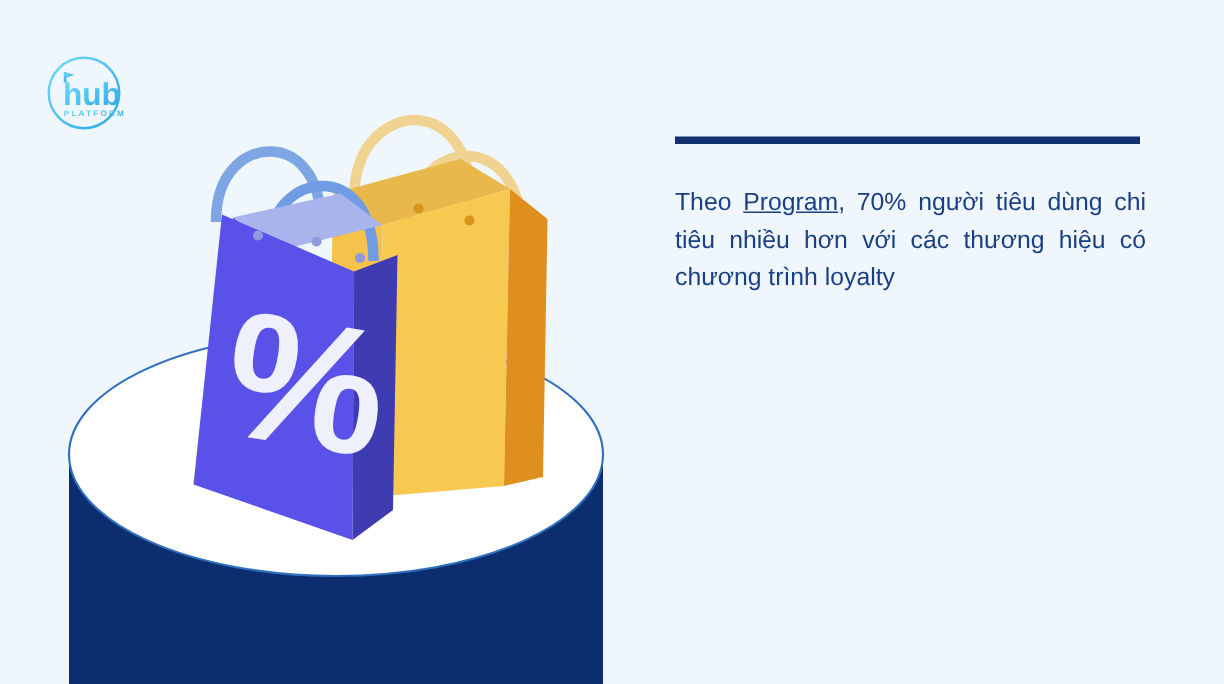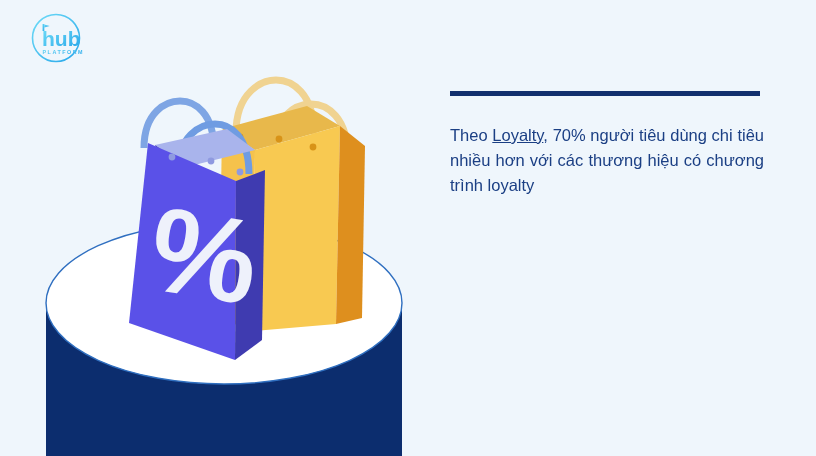--- a/index.html
+++ b/index.html
@@ -17,21 +17,21 @@
     width: 816px;
     height: 456px;
     background: #eff6fc;
     overflow: hidden;
   }
 
   
   #logo {
     position: absolute;
     left: 28px;
-    top: 10px;
+    top: 34px;
     width: 56px;
     height: 56px;
     text-align: center;
   }
   #logo svg { display: block; }
 
   
   #illustration {
     position: absolute;
     left: 0px;
@@ -144,16 +144,16 @@
         <text x="150" y="295" font-family="'Liberation Sans', sans-serif" font-size="120" font-weight="bold" fill="#eef1fb" transform="rotate(9 190 260)">%</text>
       </g>
 
     </svg>
   </div>
 
   <div id="text-col">
 
     <div id="divider"></div>
 
-    <p id="body-text"><span>Theo </span><a class="lnk" href="#">Loyalty</a><span>, 70% người tiêu dùng chi tiêu nhiều hơn với các thương hiệu có chương trình loyalty</span></p>
+    <p id="body-text"><span>Theo </span><a class="lnk" href="#">Program</a><span>, 70% người tiêu dùng chi tiêu nhiều hơn với các thương hiệu có chương trình loyalty</span></p>
   </div>
 
 </div>
 
 </body></html>

